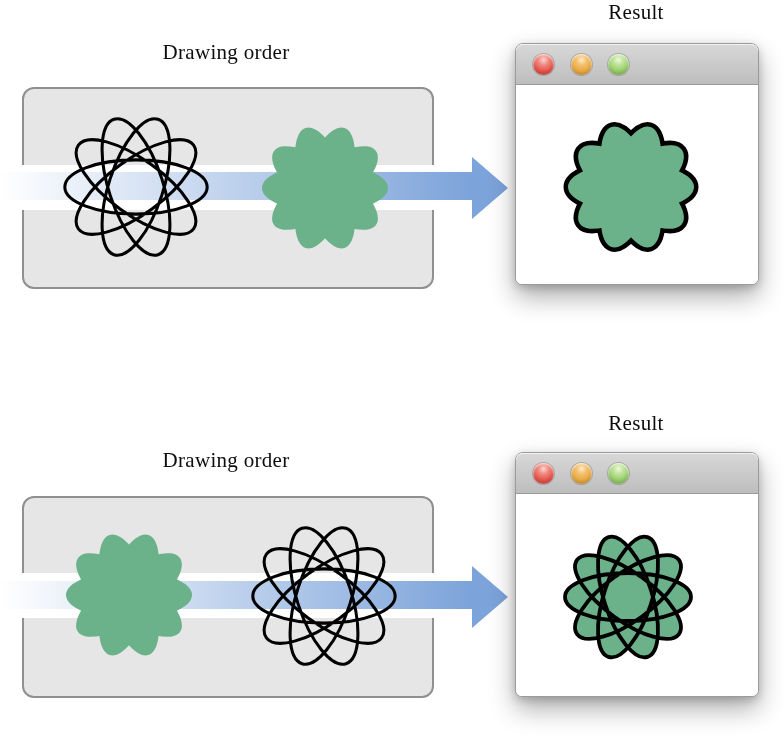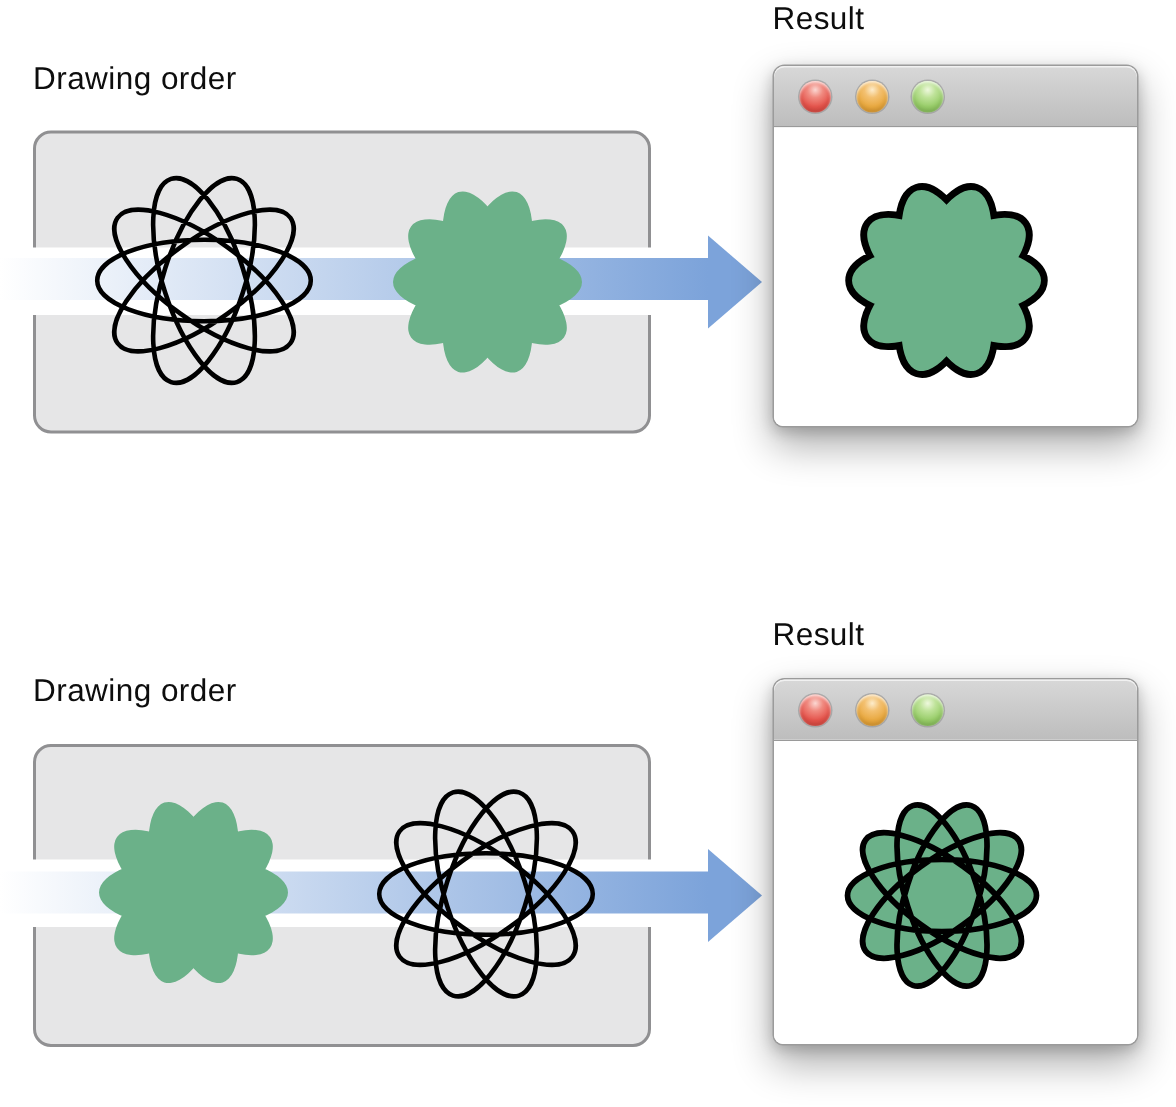--- a/index.html
+++ b/index.html
@@ -1,22 +1,22 @@
 <!DOCTYPE html>
 <html style="--flower_green: #6BB189; --arrow_blue: #7CA3DA; --arrow_fade_start: #FFFFFF; --panel_gray: #E6E6E7; --panel_border: #909092; --track_white: #FFFFFF; --titlebar_top: #D8D8D8; --titlebar_bottom: #BDBDBD; --titlebar_divider: #9A9A9A; --window_border: #9B9B9B; --light_red: #E4534B; --light_amber: #E8A83F; --light_green: #97CC68; --line_black: #000000;"><head>
 <meta charset="utf-8">
 <style>
   html,body{margin:0;padding:0;background:#fff;}
   #canvas{
     position:relative;width:784px;height:738px;background:#fff;
     font-family:"Liberation Sans",sans-serif;color:#111;overflow:hidden;
   }
   .diagram-label{
-    position:absolute;font-size:21px;letter-spacing:.3px;
-    color:#0d0d0d;line-height:23px;
+    position:absolute;font-size:21px;letter-spacing:.3px;text-align:center;
+    color:#0d0d0d;line-height:23px;font-family:Liberation Serif, serif;
   }
   .order-panel{
     position:absolute;left:22px;width:408px;height:198px;
     background:var(--panel_gray,#E6E6E7);
     border:2px solid var(--panel_border,#909092);
     border-radius:12px;z-index:1;
   }
   .arrow-track{
     position:absolute;left:0;width:472px;height:45px;
     background:var(--track_white,#FFFFFF);z-index:2;

